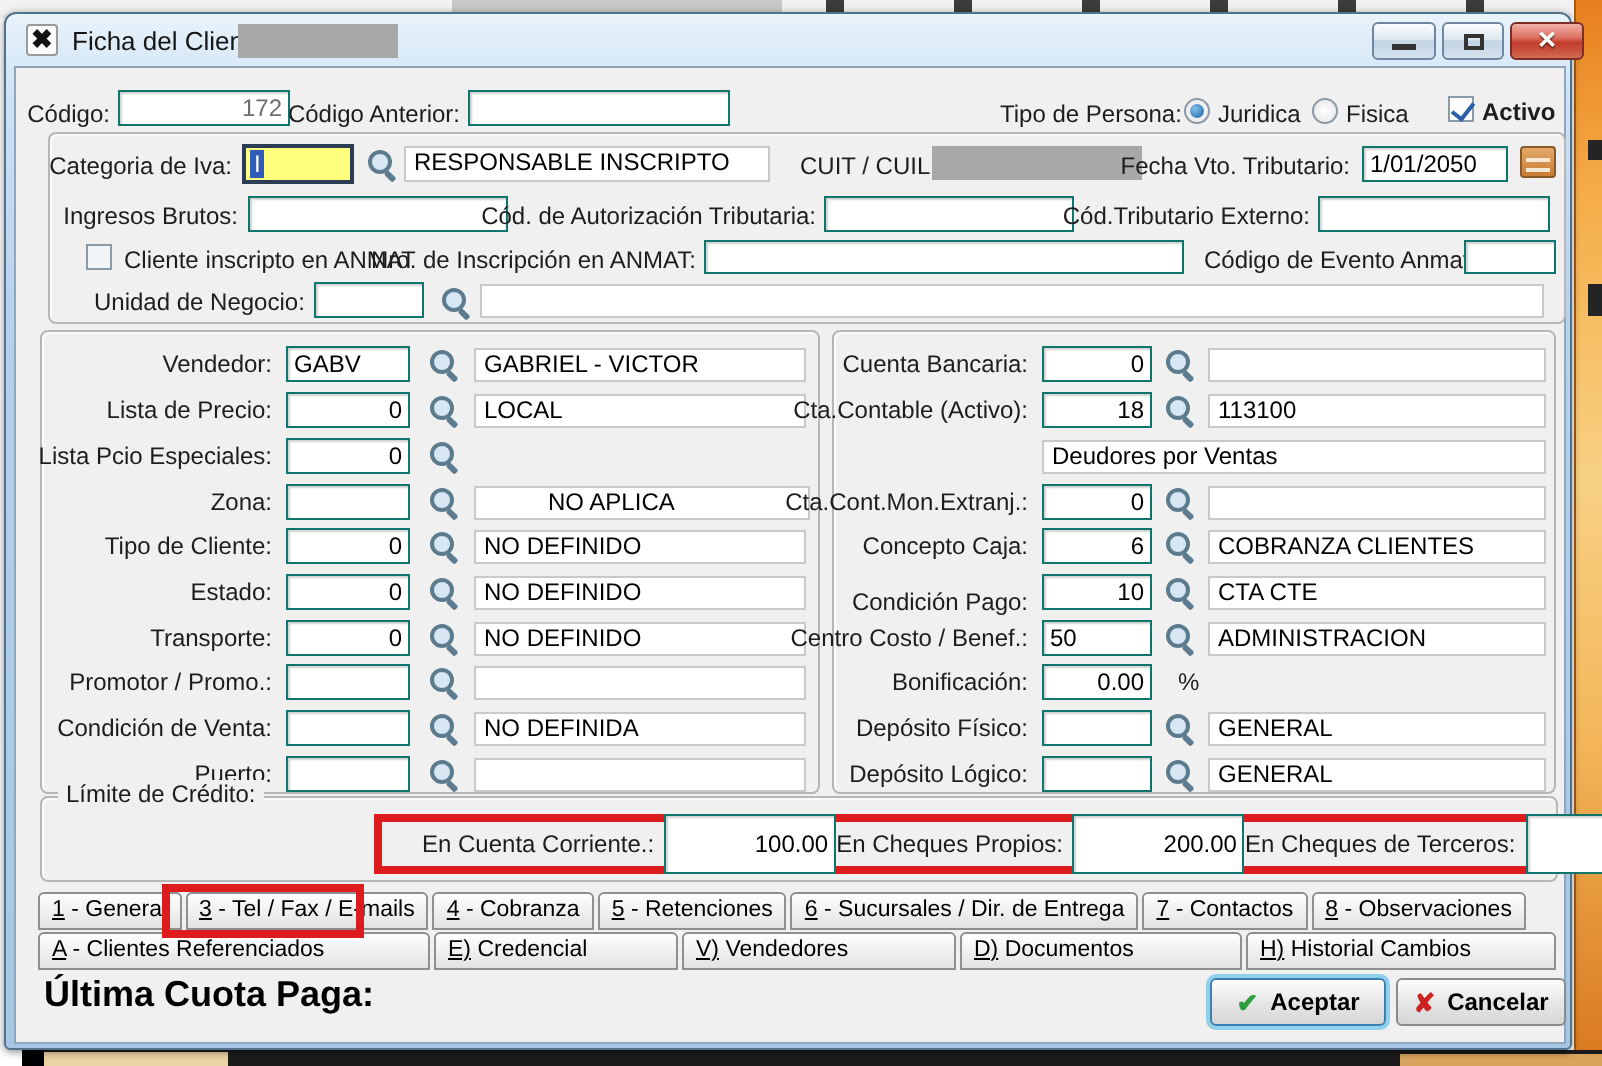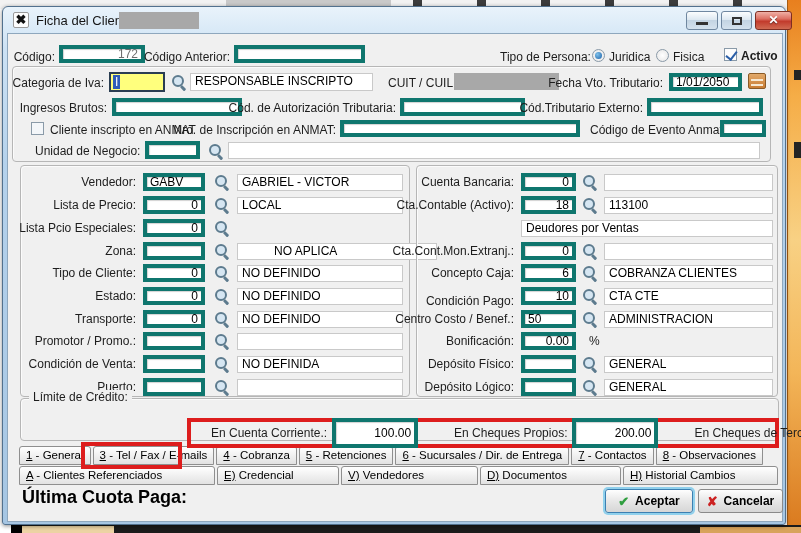--- a/index.html
+++ b/index.html
@@ -44,21 +44,21 @@
     border-color: #7e2d22; color: #fff; font-size: 12px; font-weight: bold; text-align: center; line-height: 17px;
     text-shadow: 0 1px 1px rgba(0,0,0,.5); }
   .g-bar { position: absolute; left: 9px; bottom: 4px; width: 12px; height: 3px; background: #333; }
   .g-box { position: absolute; left: 10px; top: 5px; width: 10px; height: 8px; border: 2px solid #333; }
 
   .client { position: absolute; left: 4px; top: 26px; width: 776px; height: 489px;
     background: #f0f0f0; border: 1px solid #8ea7bd; }
 
   
   .lbl { position: absolute; font-size: 12px; color: #1d1d1d; line-height: 18px; white-space: nowrap; }
-  .inp { position: absolute; height: 18px; background: #fff; border: 4px solid #0f766e;
+  .inp { position: absolute; height: 18px; background: #fff; border: 1px solid #0f766e;
     box-shadow: inset 1px 1px 1px rgba(0,0,0,.18); font: 12px "Liberation Sans", sans-serif;
     padding: 0 3px; color: #000; }
   .inp.num { text-align: right; }
   .inp.dim { color: #6e6e6e; }
   .desc { position: absolute; height: 17px; background: #fff; border: 1px solid #c9c9c9;
     font-size: 12px; line-height: 15px; padding: 0 4px; color: #000; white-space: nowrap; overflow: hidden; }
   .group { position: absolute; border: 1px solid #b6b6b6; border-radius: 4px;
     box-shadow: inset 1px 1px 0 #fbfbfb; }
   .gtitle { position: absolute; top: -9px; left: 8px; background: #f0f0f0; padding: 0 4px;
     font-size: 12px; color: #1d1d1d; }
@@ -89,22 +89,22 @@
   .tabrow { position: absolute; display: flex; gap: 2px; height: 19px; }
   .tab { background: linear-gradient(#ffffff, #efefef 55%, #e2e2e2); border: 1px solid #8f8f8f;
     border-radius: 3px 3px 0 0; font-size: 11.5px; line-height: 16px; padding: 0 6px;
     white-space: nowrap; color: #000; cursor: pointer; text-align: right; overflow: hidden; }
   .tab::first-letter { text-decoration: underline; }
   .tabrow.r2 .tab { text-align: left; }
 
   
   .anno { position: absolute; border: 4px solid #dd1d1d; z-index: 40; }
   .anno.overlay { pointer-events: none; }
-  .credit-anno { left: 179px; top: 384px; width: 592px; height: 30px; display: flex;
-    align-items: center; justify-content: space-between; padding: 0 12px 0 20px; gap: 36px; }
+  .credit-anno { left: 179px; top: 373px; width: 592px; height: 30px; display: flex;
+    align-items: center; justify-content: space-between; padding: 0 12px 0 20px; }
   .cg { display: flex; align-items: center; gap: 5px; }
   .cg .clbl { font-size: 12px; color: #1d1d1d; white-space: nowrap; }
   .cg .inp { position: static; width: 86px; height: 30px; }
   .tab-anno { left: 73px; top: 408px; width: 101px; height: 27px; }
 
   
   .bigtext { position: absolute; left: 14px; top: 453px; font-size: 18px; font-weight: bold; color: #000; }
   .btn { position: absolute; top: 455px; height: 24px; display: flex; align-items: center;
     justify-content: center; gap: 6px; background: linear-gradient(#fefefe, #e9e9e9 45%, #d6d6d6);
     border: 1px solid #8a8a8a; border-radius: 3px; font-size: 12px; font-weight: bold;
@@ -158,21 +158,21 @@
       <div class="rlabel" style="right:552px; top:14px;">Código Anterior:</div>
       <input class="inp" style="left: 226px; top: 11px; width: 131px;" value="">
       <div class="lbl" style="left:492px; top:14px;">Tipo de Persona:</div>
       <div class="radio sel" style="left:584px; top:15px;"></div>
       <div class="lbl" style="left:601px; top:14px;">Juridica</div>
       <div class="radio" style="left:648px; top:15px;"></div>
       <div class="lbl" style="left:665px; top:14px;">Fisica</div>
       <div class="cb checked" style="left:716px; top:14px;"></div>
       <div class="lbl" style="left:733px; top:13px; font-weight:bold;">Activo</div>
 
-      <div class="group" style="left:4px; top:32px; width:759px; height:96px;">
+      <div class="group" style="left:16px; top:32px; width:759px; height:96px;">
         <div class="rlabel" style="right:666px; top:7px;">Categoria de Iva:</div>
         <div class="hl" style="left:96px; top:5px; width:56px;"><span class="selblock">I</span></div>
         <span class="mag" style="left:158px; top:7px;"></span>
         <div class="desc" style="left:177px; top:6px; width:183px; height:18px;">RESPONSABLE INSCRIPTO</div>
         <div class="lbl" style="left:375px; top:7px;">CUIT / CUIL:</div>
         <div class="redact" style="position:absolute; left:441px; top:6px; width:105px; height:17px;"></div>
         <div class="rlabel" style="right:107px; top:7px;">Fecha Vto. Tributario:</div>
         <input class="inp" style="left: 656px; top: 6px; width: 73px;" value="1/01/2050">
         <div class="cal" style="left:735px; top:6px;"></div>
 
@@ -207,21 +207,21 @@
         <span class="mag" style="left:193px; top:31px;"></span>
         <div class="desc" style="left:216px; top:31px; width:166px;">LOCAL</div>
 
         <div class="rlabel" style="right:273px; top:53px;">Lista Pcio Especiales:</div>
         <input class="inp num" style="left: 122px; top: 53px; width: 62px;" value="0">
         <span class="mag" style="left:193px; top:54px;"></span>
 
         <div class="rlabel" style="right:273px; top:76px;">Zona:</div>
         <input class="inp num" style="left: 122px; top: 76px; width: 62px;" value="">
         <span class="mag" style="left:193px; top:77px;"></span>
-        <div class="desc" style="left:216px; top:77px; width:200px;padding-left:36px;">NO APLICA</div>
+        <div class="desc" style="left:216px; top:77px; width:168px;padding-left:36px;">NO APLICA</div>
 
         <div class="rlabel" style="right:273px; top:98px;">Tipo de Cliente:</div>
         <input class="inp num" style="left: 122px; top: 98px; width: 62px;" value="0">
         <span class="mag" style="left:193px; top:99px;"></span>
         <div class="desc" style="left:216px; top:99px; width:166px;">NO DEFINIDO</div>
 
         <div class="rlabel" style="right:273px; top:121px;">Estado:</div>
         <input class="inp num" style="left: 122px; top: 121px; width: 62px;" value="0">
         <span class="mag" style="left:193px; top:122px;"></span>
         <div class="desc" style="left:216px; top:122px; width:166px;">NO DEFINIDO</div>

